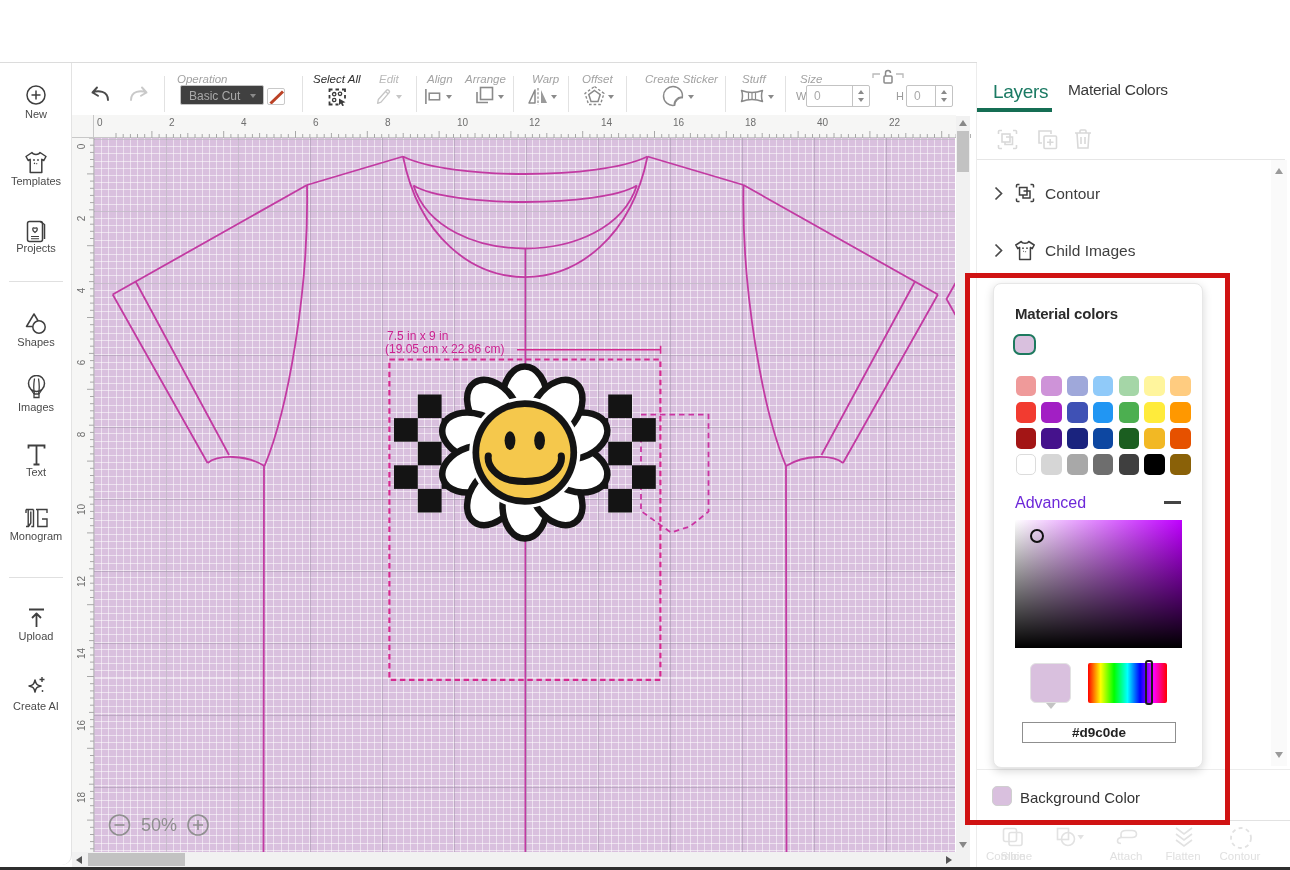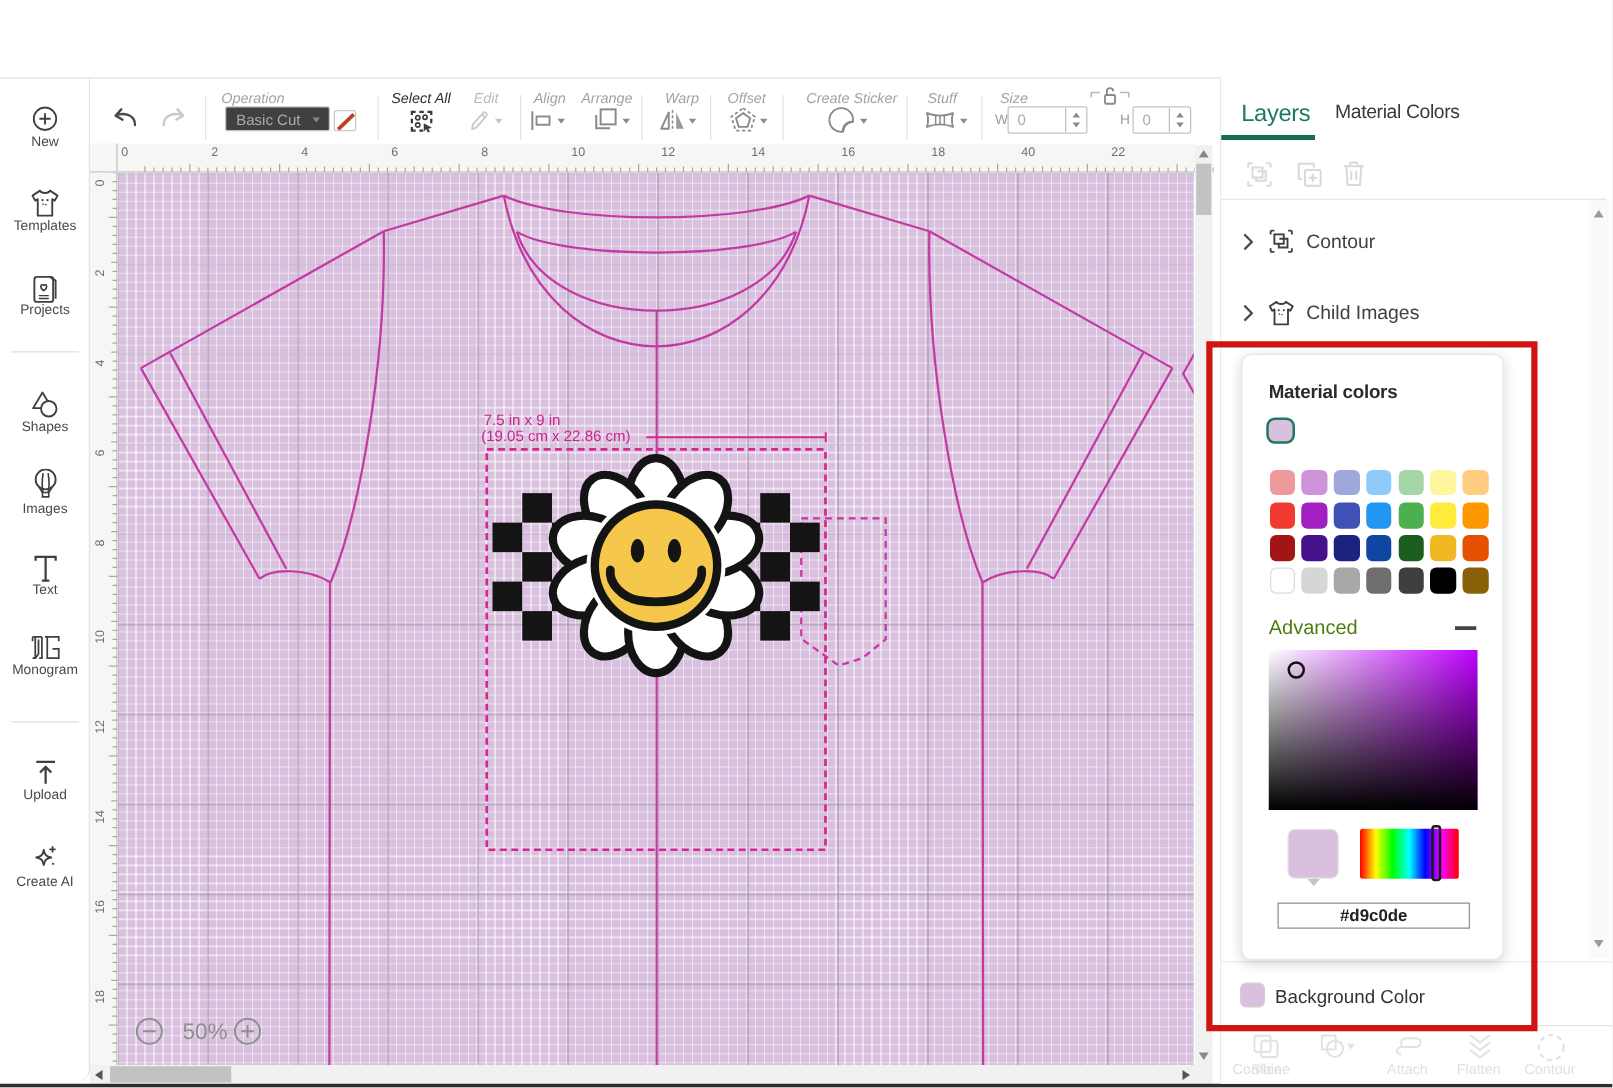--- a/index.html
+++ b/index.html
@@ -83,21 +83,21 @@
   .ghost { position:absolute; font-size:11.5px; color:#e0e0e0; text-align:center; }
   
   #redrect { position:absolute; left:965px; top:273px; width:265px; height:552px; border:5px solid #d01313; z-index:50; }
   
   #popup { position:absolute; left:993px; top:283px; width:210px; height:485px; background:#fff;
            border:1px solid #e7e7e7; border-radius:8px; box-shadow:0 3px 10px rgba(0,0,0,0.16); z-index:40; }
   #mctitle { position:absolute; left:21px; top:21px; font-size:15px; font-weight:600; letter-spacing:-0.2px; color:#2b2b2b; }
   #selsw { position:absolute; left:19px; top:50px; width:23px; height:21px; border-radius:7px;
            background:#d9c0de; border:2px solid #1e7a5f; }
   .sw { position:absolute; width:20.6px; height:20.6px; border-radius:5px; }
-  #advtx { position:absolute; left:21px; top:210px; font-size:16px; color:#4d7c0f; }
+  #advtx { position:absolute; left:21px; top:210px; font-size:16px; color:#6d28d9; }
   #advdash { position:absolute; left:170px; top:217px; width:17px; height:3px; background:#444; }
   #gradbox { position:absolute; left:21px; top:236px; width:167px; height:128px;
      background: linear-gradient(to top, #000, rgba(0,0,0,0) 100%),
                  linear-gradient(to right, #fff, #bf00ff); }
   #gradring { position:absolute; left:36px; top:245px; width:14px; height:14px; border-radius:50%;
               border:2.6px solid #111; }
   #cursw { position:absolute; left:36px; top:379px; width:41px; height:40px; border-radius:6px;
            background:#d9c0de; border:1px solid #e2e2e2; }
   #curcaret { position:absolute; left:52px; top:419px; width:0; height:0; border-left:5px solid transparent;
               border-right:5px solid transparent; border-top:6px solid #c4c4c4; }
@@ -573,21 +573,21 @@
   <text x="385" y="352.5" font-size="12" fill="#cb2290" font-family="Liberation Sans">(19.05 cm x 22.86 cm)</text>
 </svg>
 
 <div id="zoomer">
   <svg width="106" height="24" viewBox="0 0 106 24" style="position:absolute">
     <circle cx="14.5" cy="13" r="10" fill="none" stroke="#8f8f8f" stroke-width="1.6"></circle>
     <path d="M9.5 13 H19.5" stroke="#8f8f8f" stroke-width="1.6"></path>
     <circle cx="93" cy="13" r="10" fill="none" stroke="#8f8f8f" stroke-width="1.6"></circle>
     <path d="M88 13 H98 M93 8 V18" stroke="#8f8f8f" stroke-width="1.6"></path>
   </svg>
-  <div style="position:absolute;left:31px;top:3px;width:46px;text-align:right;font-size:18px;color:#8f8f8f">50%</div>
+  <div style="position:absolute;left:31px;top:3px;width:46px;text-align:center;font-size:18px;color:#8f8f8f">50%</div>
 </div>
 
 <div id="hscroll">
   <div id="hthumb"></div>
   <div class="sarrow" style="left:4px;top:4px;border-top:4px solid transparent;border-bottom:4px solid transparent;border-right:6px solid #555"></div>
   <div class="sarrow" style="right:4px;top:4px;border-top:4px solid transparent;border-bottom:4px solid transparent;border-left:6px solid #555"></div>
 </div>
 <div id="vscroll">
   <div id="vthumb"></div>
   <div class="sarrow" style="left:3px;top:4px;border-left:4px solid transparent;border-right:4px solid transparent;border-bottom:6px solid #888"></div>

